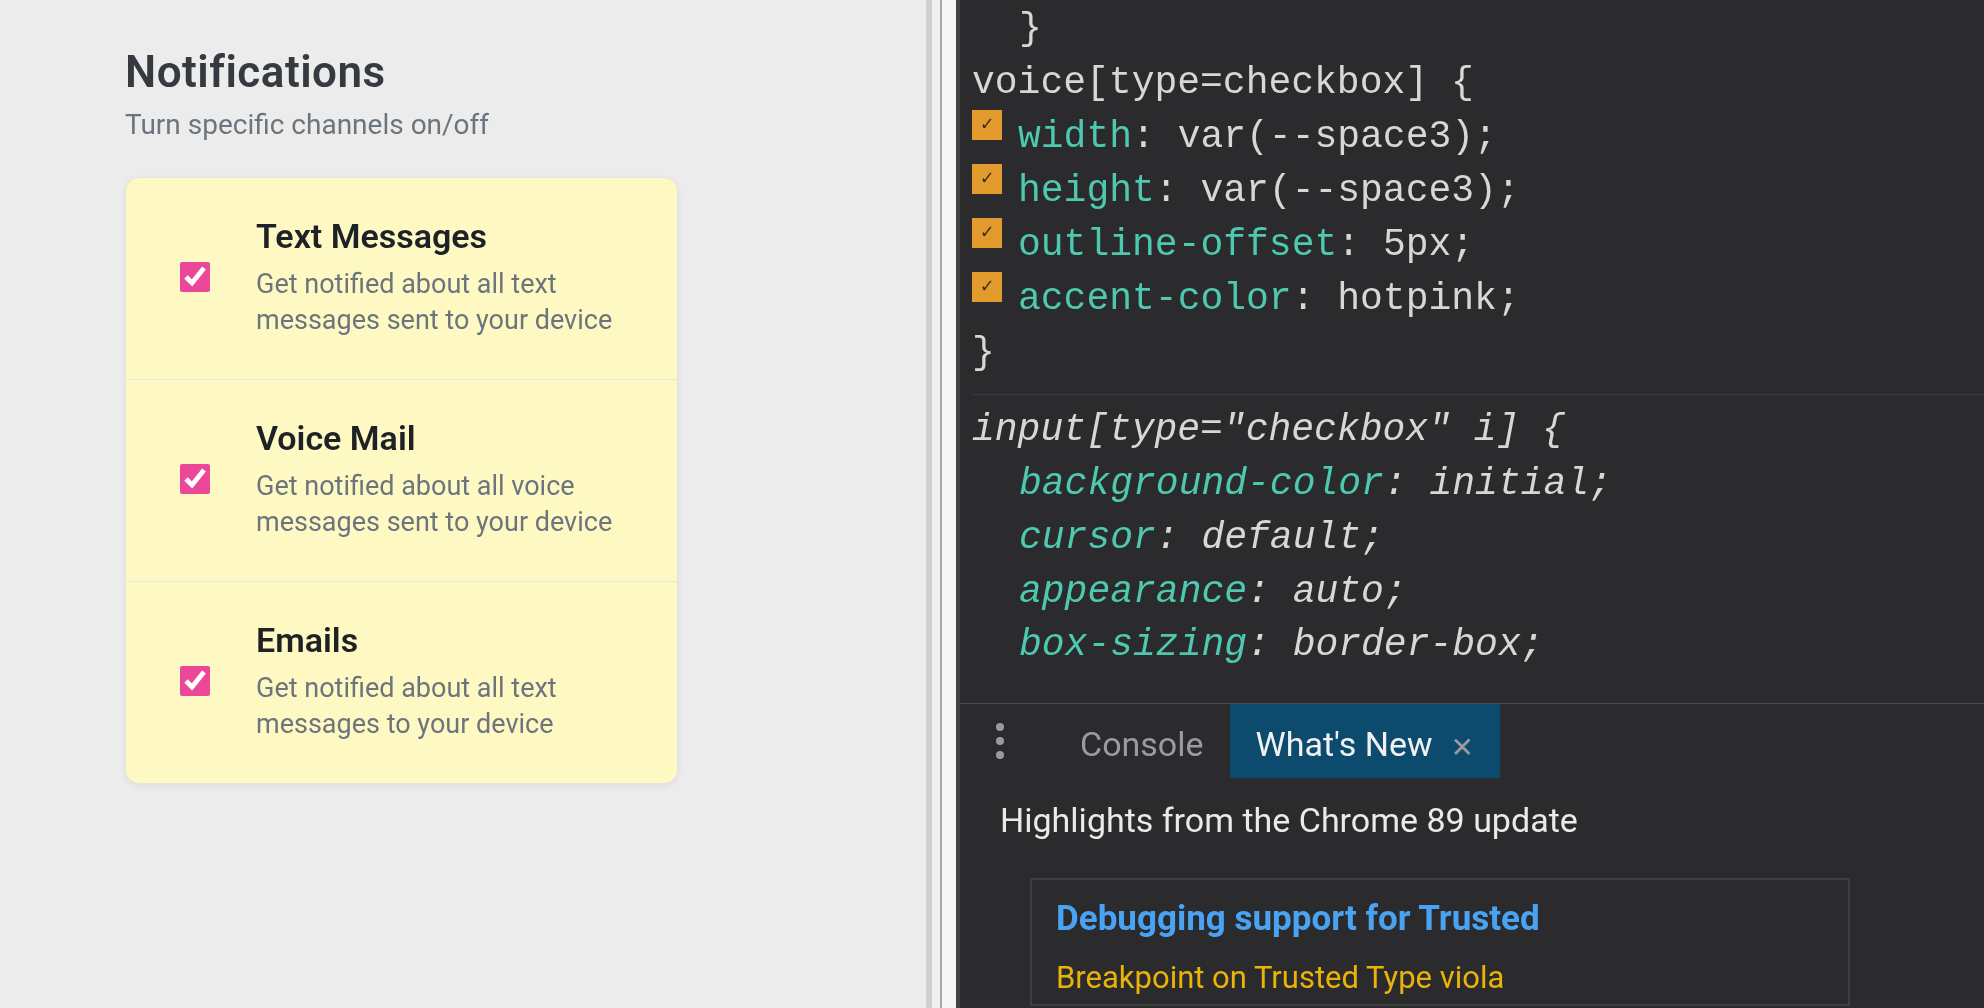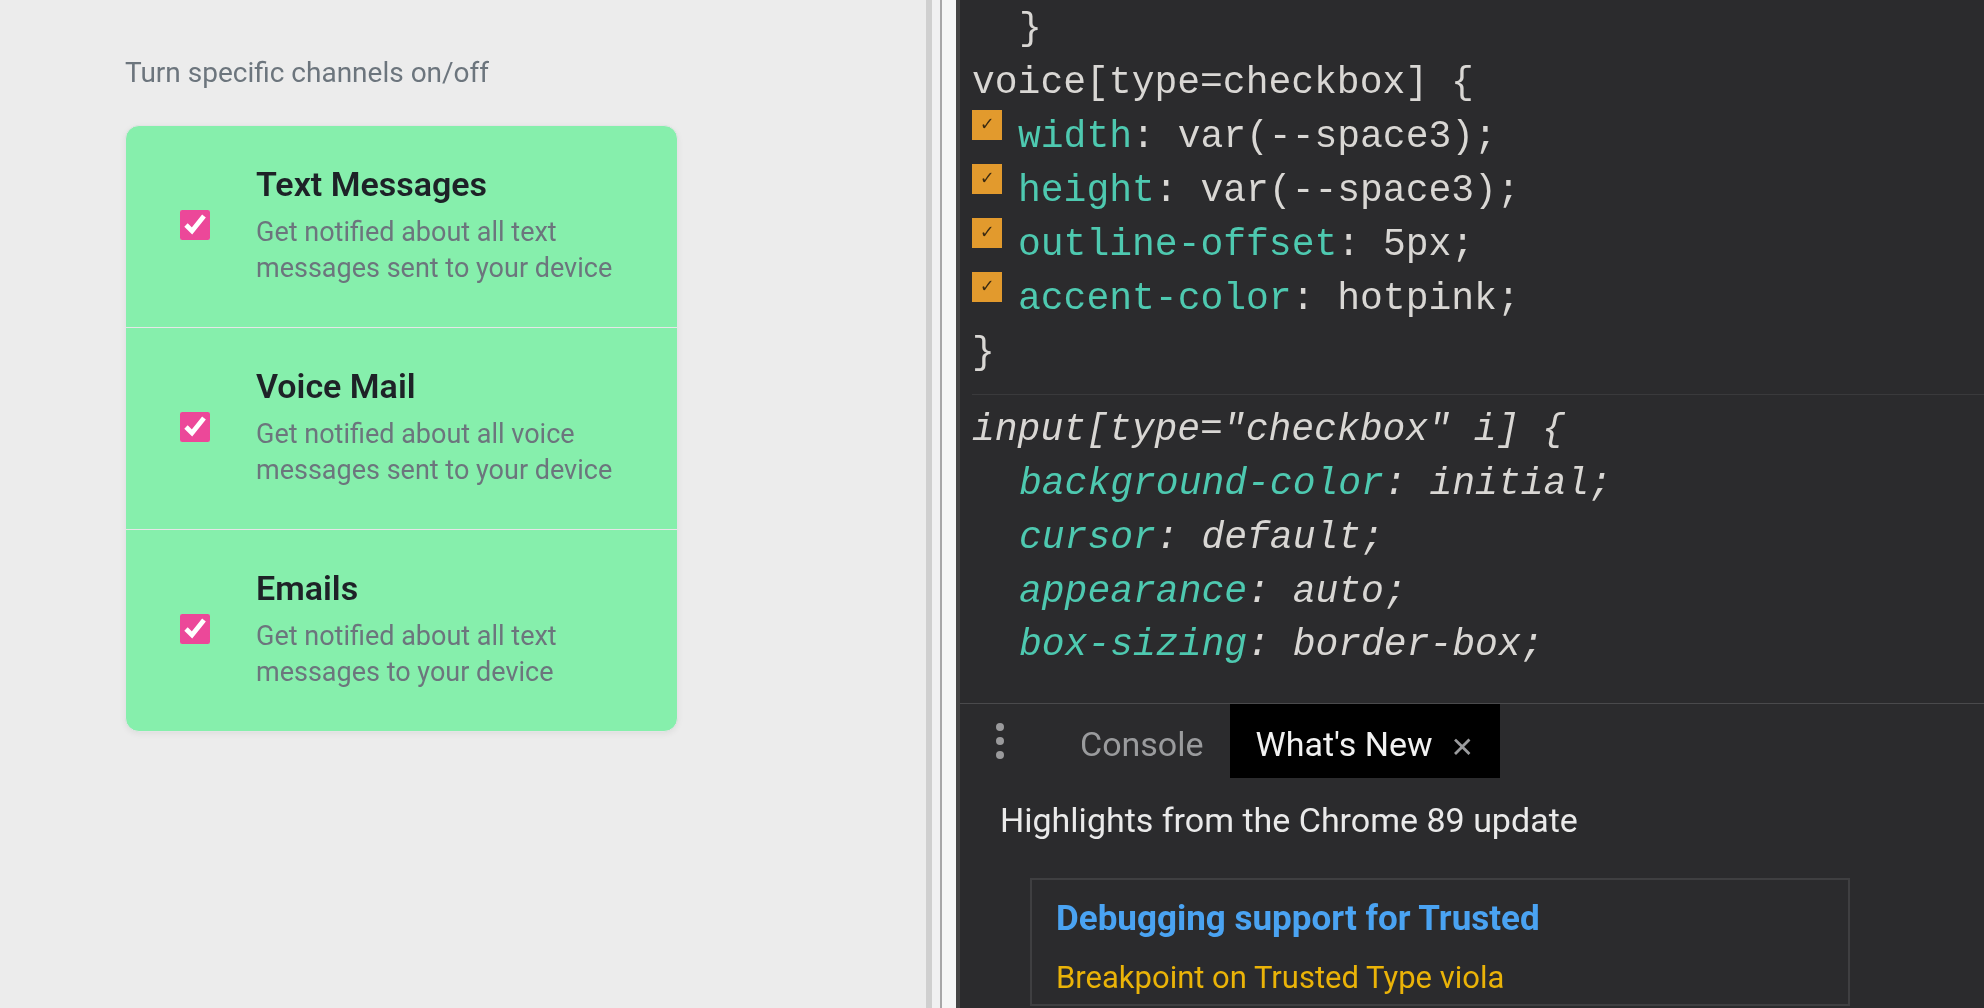--- a/index.html
+++ b/index.html
@@ -29,21 +29,21 @@
     letter-spacing: 0.5px;
   }
   .notif-sub {
     margin-top: 10px;
     font-size: 28px;
     color: #6c757d;
   }
   .card {
     margin-top: 36px;
     width: 553px;
-    background: #86efac;
+    background: #fef9c3;
     border: 1px solid #e4e4e6;
     border-radius: 14px;
     box-shadow: 0 2px 6px rgba(0,0,0,0.06);
     overflow: hidden;
   }
   .row {
     display: flex;
     align-items: center;
     padding: 38px 34px 40px 54px;
     border-bottom: 1px solid #e6e6e8;
@@ -166,21 +166,21 @@
   }
   .drawer-tab {
     font-size: 34px;
     color: #9a9b9d;
     padding: 14px 26px;
     height: 74px;
     display: flex;
     align-items: flex-end;
   }
   .drawer-tab.active {
-    background: #000000;
+    background: #0c4a6e;
     color: #f1f1f1;
   }
   .drawer-tab .close {
     margin-left: 18px;
     color: #9a9b9d;
     font-size: 28px;
   }
   .drawer-body {
     padding: 22px 0 0 40px;
     font-size: 34px;
@@ -202,20 +202,21 @@
     color: #eab308;
     font-size: 31px;
     margin-top: 20px;
   }
 </style>
 </head>
 <body>
 
 <div class="preview">
   <div class="notif-wrap">
+    <div class="notif-title">Notifications</div>
     <div class="notif-sub">Turn specific channels on/off</div>
 
     <div class="card">
 
       <div class="row">
         <input type="checkbox" class="cb" checked="" style="">
         <div class="row-text">
           <div class="row-title">Text Messages</div>
           <div class="row-desc">Get notified about all text messages sent to your device</div>
         </div>

